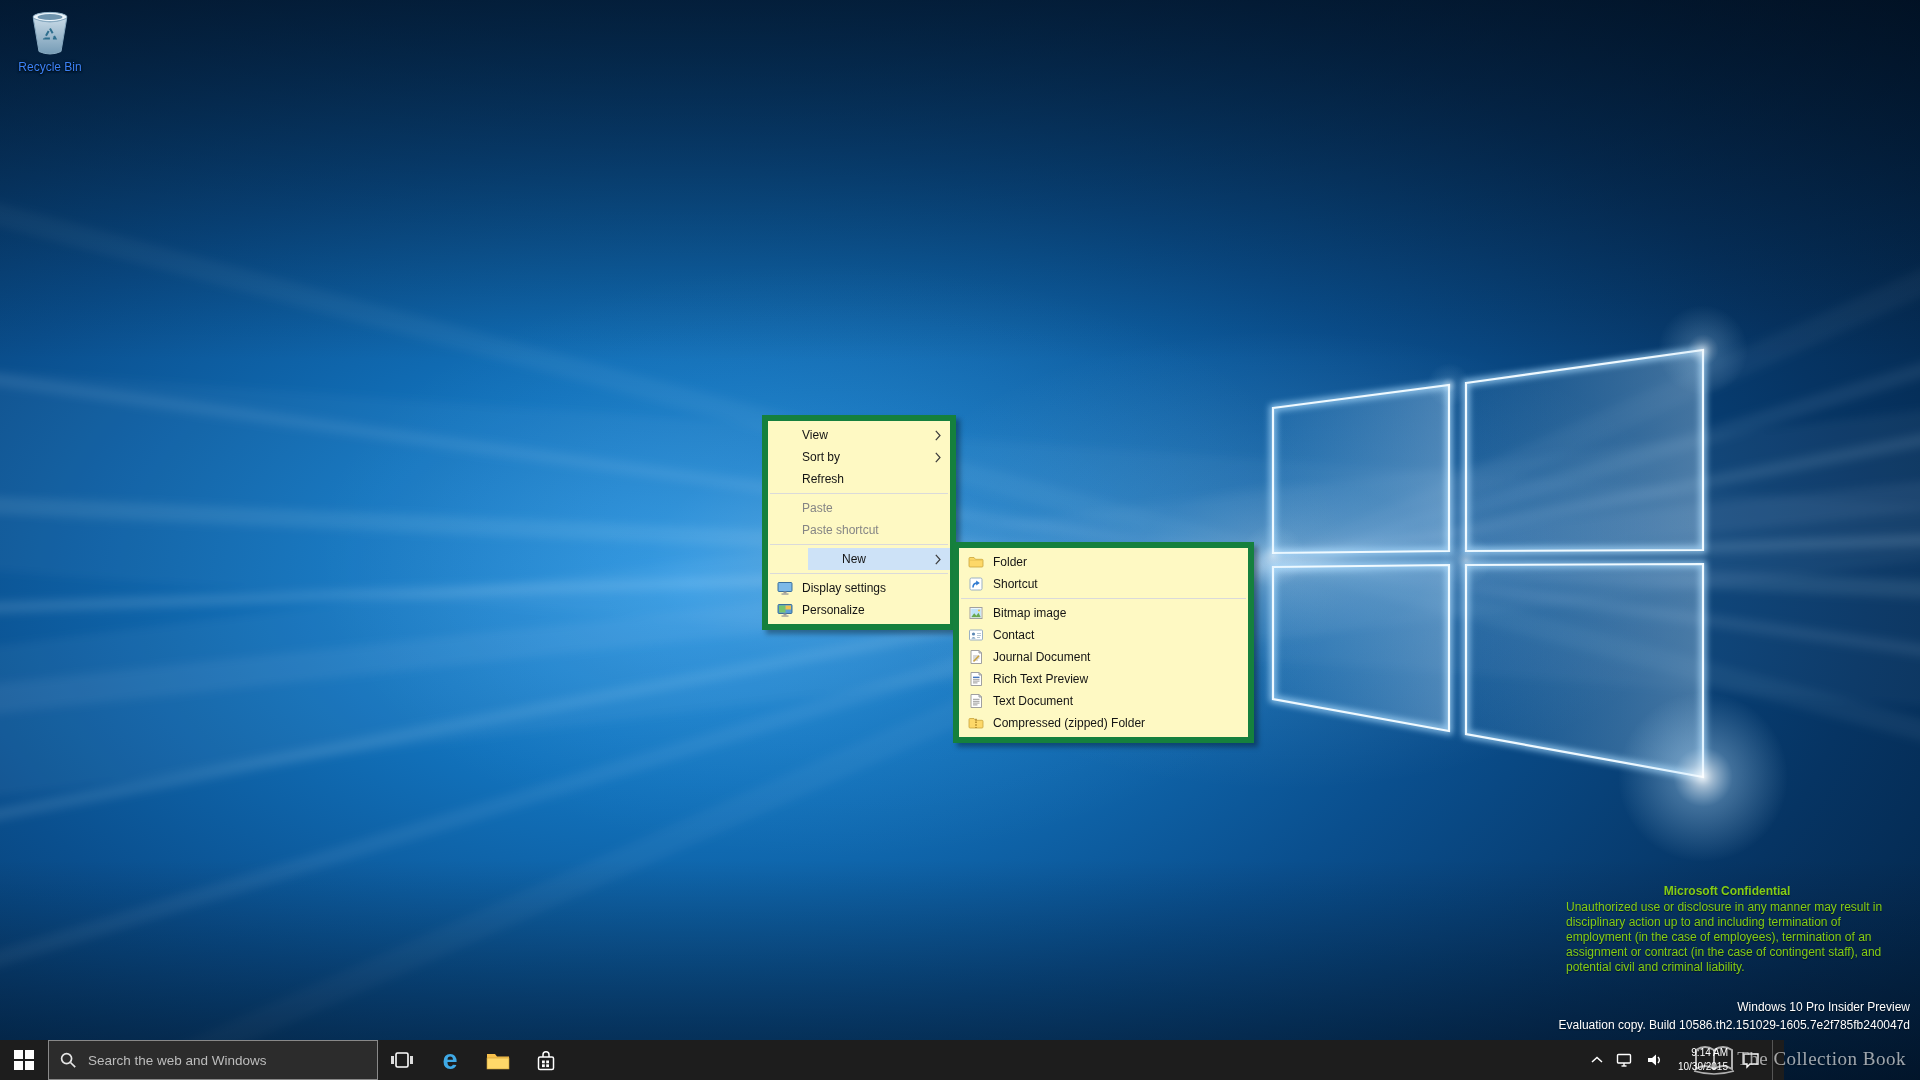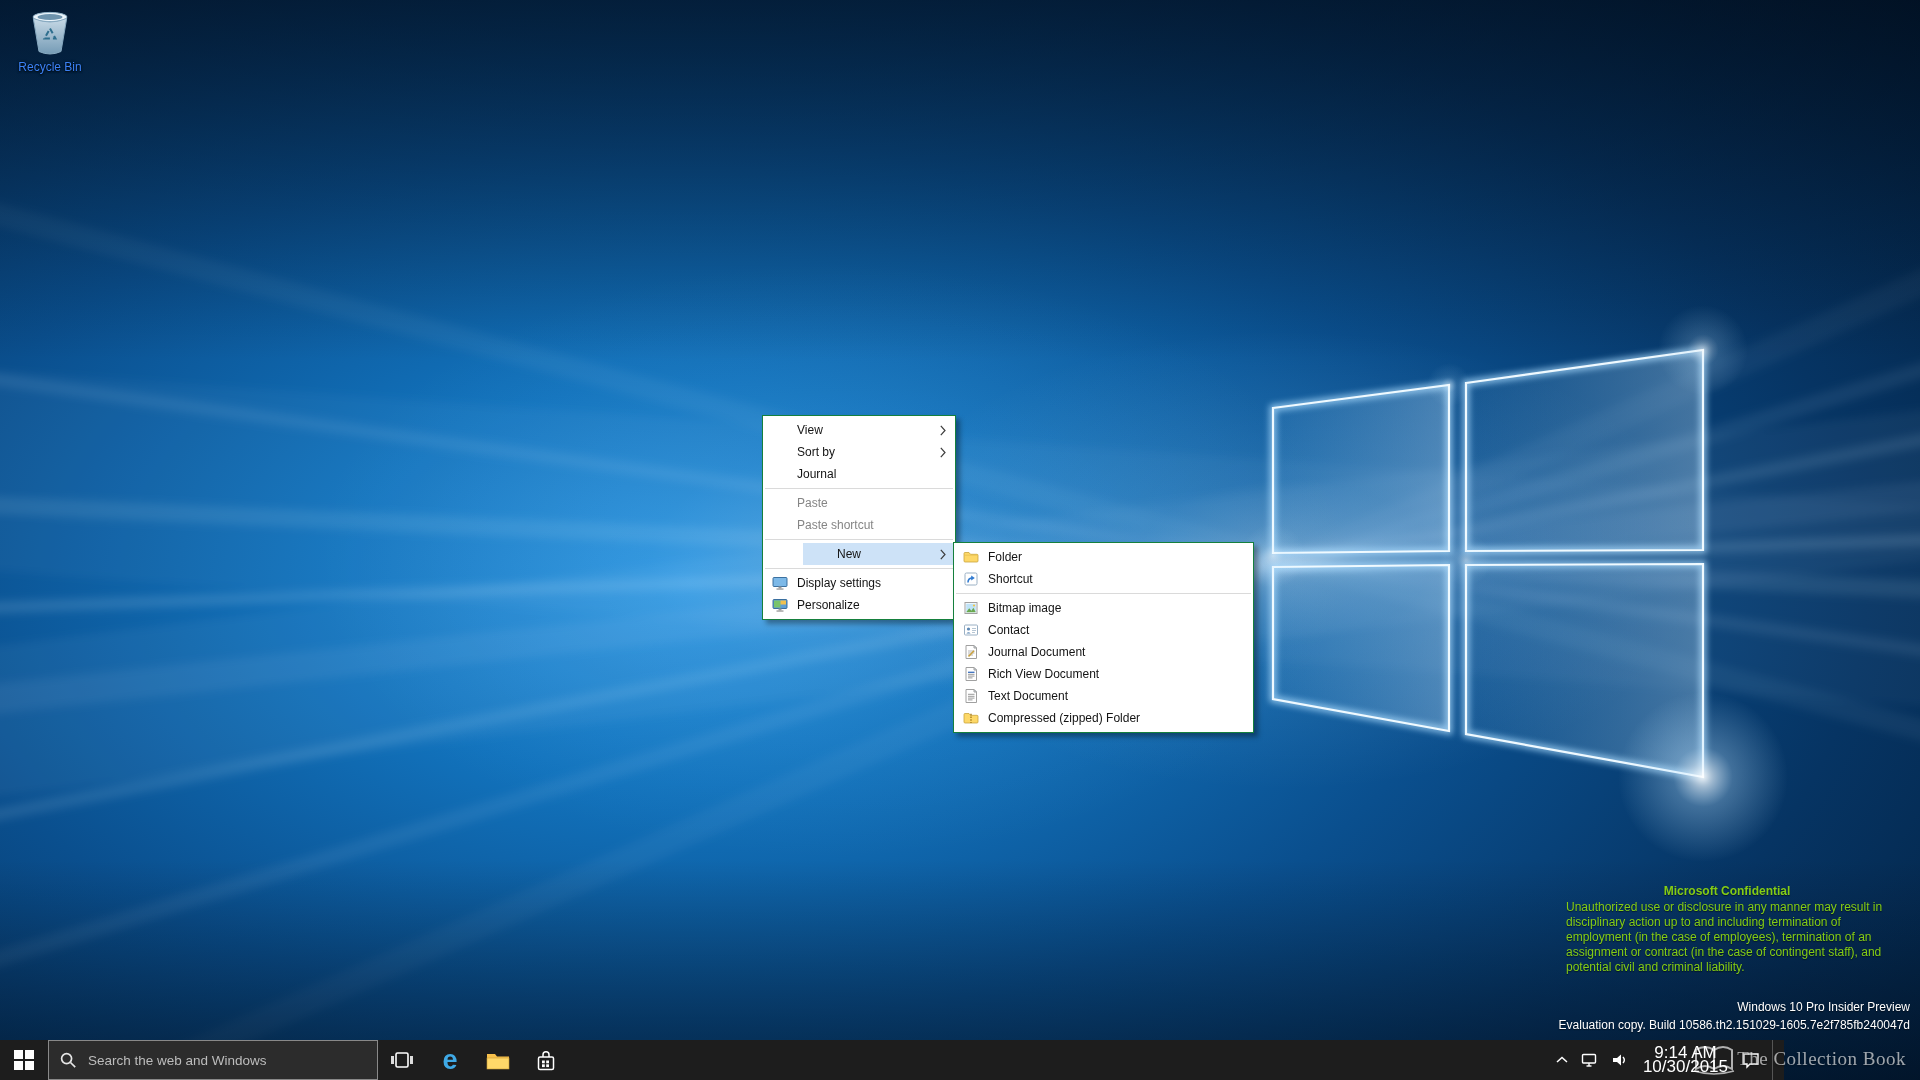--- a/index.html
+++ b/index.html
@@ -14,21 +14,21 @@
               text-shadow:0 1px 2px rgba(0,0,0,.9),0 0 3px rgba(0,0,0,.6);}
 
   
   .confidential{position:absolute;right:32px;top:884px;width:322px;color:#84cc16;font-size:12px;
                 line-height:15px;text-shadow:0 1px 1px rgba(0,0,0,.55);z-index:5;}
   .conf-title{font-weight:bold;text-align:center;margin-bottom:1px;}
   .buildinfo{position:absolute;right:10px;bottom:46px;text-align:right;color:#fff;font-size:12px;
              line-height:18px;text-shadow:0 1px 1px rgba(0,0,0,.55);z-index:5;}
 
   
-  .menu{position:absolute;background:#ffffff;border:1px solid #15803d;
+  .menu{position:absolute;background:#fef9c3;border:6px solid #15803d;
         box-shadow:4px 4px 5px rgba(0,0,0,.35);padding:3px 0;font-size:12px;color:#141414;z-index:30;}
   .context-menu{left:762px;top:415px;width:194px;box-sizing:border-box;}
   .submenu{left:953px;top:542px;width:301px;box-sizing:border-box;z-index:31;}
   .menu-item{position:relative;display:flex;align-items:center;height:22px;
              padding:0 24px 0 34px;white-space:nowrap;cursor:default;}
   .menu-item.disabled{color:#858585;}
   .menu-item.highlight{background:#cde2f7;margin-left:40px;}
   .menu-sep{height:1px;background:#dadada;margin:3px 2px;}
   .mi-icon{position:absolute;left:9px;top:3px;width:16px;height:16px;}
   .mi-chevron{position:absolute;right:9px;top:6px;}
@@ -38,21 +38,21 @@
            display:flex;align-items:stretch;z-index:40;}
   .tb-btn{width:48px;display:flex;align-items:center;justify-content:center;flex:0 0 auto;}
   .search-box{flex:0 0 330px;display:flex;align-items:center;gap:9px;background:#2c2c2c;
               border:1px solid #898989;box-sizing:border-box;padding:0 10px;}
   .search-box input{flex:1;background:transparent;border:0;outline:0;color:#ccc;
                     font-size:13.5px;font-family:"Liberation Sans",sans-serif;}
   .search-box input::placeholder{color:#bdbdbd;opacity:1;}
   .edge-e{font-size:27px;font-weight:bold;color:#3fa9e6;line-height:1;}
   .tray{margin-left:auto;display:flex;align-items:center;gap:12px;padding:0 4px 0 8px;}
   .tray-btn{display:flex;align-items:center;justify-content:center;height:40px;}
-  .clock{text-align:center;color:#fff;font-size:17px;line-height:14px;padding:0 2px;}
+  .clock{text-align:right;color:#fff;font-size:10px;line-height:14px;padding:0 2px;}
   .show-desktop{width:7px;height:40px;border-left:1px solid rgba(255,255,255,.25);}
 
   
   .watermark{position:absolute;right:14px;bottom:1px;display:flex;align-items:center;gap:0;
              z-index:60;pointer-events:none;color:rgba(255,255,255,.62);}
   .watermark-text{font-family:"Liberation Serif",serif;font-size:19px;letter-spacing:.5px;
                   text-shadow:0 1px 2px rgba(0,0,0,.4);}
 </style>
 </head>
 <body>
@@ -166,21 +166,21 @@
         <polyline points="0.8,0.8 5,5.5 0.8,10.2" fill="none" stroke="#3c3c3c" stroke-width="1.2"></polyline>
         </svg>
     </div>
     <div class="menu-item">
       <span>Sort by</span>
       <svg class="mi-chevron" width="6" height="11" viewBox="0 0 6 11">
         <polyline points="0.8,0.8 5,5.5 0.8,10.2" fill="none" stroke="#3c3c3c" stroke-width="1.2"></polyline>
         </svg>
     </div>
     <div class="menu-item">
-      <span>Journal</span>
+      <span>Refresh</span>
     </div>
     <div class="menu-sep"></div>
     <div class="menu-item disabled">
       <span>Paste</span>
     </div>
     <div class="menu-item disabled">
       <span>Paste shortcut</span>
     </div>
     <div class="menu-sep"></div>
     <div class="menu-item highlight">
@@ -260,21 +260,21 @@
     </div>
     <div class="menu-item">
       <svg class="mi-icon" viewBox="0 0 16 16">
         <path d="M3,1.5 h8 l2.5,2.5 v10.5 H3 Z" fill="#fff" stroke="#a0a0a0"></path>
         <path d="M11,1.5 v2.5 h2.5 Z" fill="#d8e6f2" stroke="#a0a0a0"></path>
         <line x1="5" y1="6.3" x2="11.5" y2="6.3" stroke="#3b6fbd" stroke-width="1.3"></line>
         <line x1="5" y1="8.3" x2="11.5" y2="8.3" stroke="#9a9a9a"></line>
         <line x1="5" y1="10.1" x2="11.5" y2="10.1" stroke="#9a9a9a"></line>
         <line x1="5" y1="11.9" x2="9.5" y2="11.9" stroke="#9a9a9a"></line>
       </svg>
-      <span>Rich View Document</span>
+      <span>Rich Text Preview</span>
     </div>
     <div class="menu-item">
       <svg class="mi-icon" viewBox="0 0 16 16">
         <path d="M3,1.5 h8 l2.5,2.5 v10.5 H3 Z" fill="#fff" stroke="#a0a0a0"></path>
         <path d="M11,1.5 v2.5 h2.5 Z" fill="#d8e6f2" stroke="#a0a0a0"></path>
         <line x1="5" y1="6.3" x2="11.5" y2="6.3" stroke="#9a9a9a"></line>
         <line x1="5" y1="8.3" x2="11.5" y2="8.3" stroke="#9a9a9a"></line>
         <line x1="5" y1="10.1" x2="11.5" y2="10.1" stroke="#9a9a9a"></line>
         <line x1="5" y1="11.9" x2="9.5" y2="11.9" stroke="#9a9a9a"></line>
       </svg>

